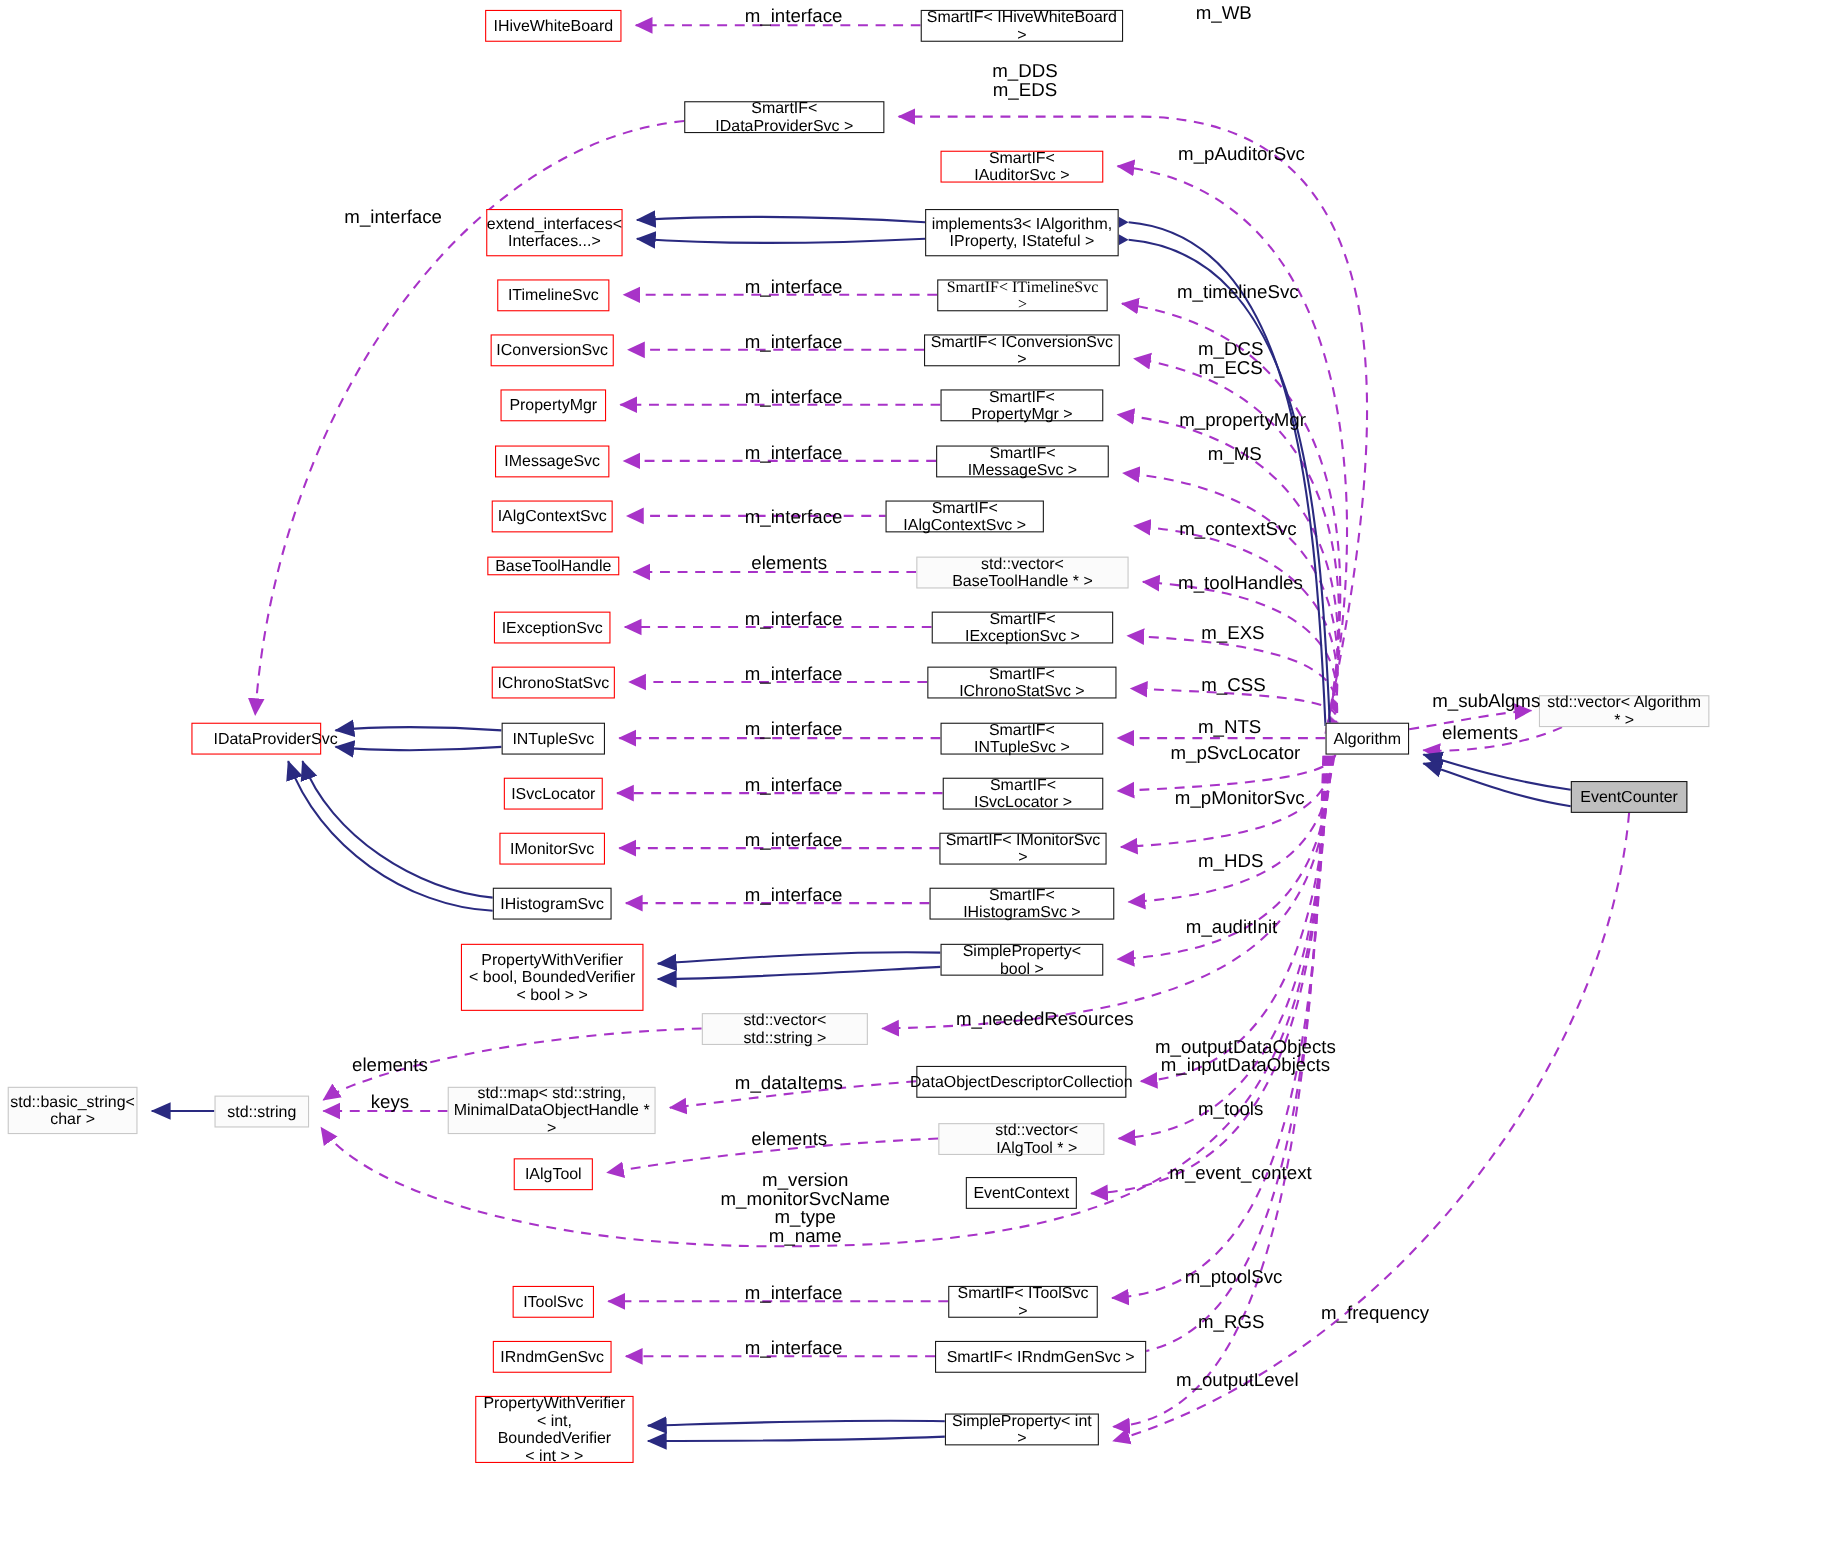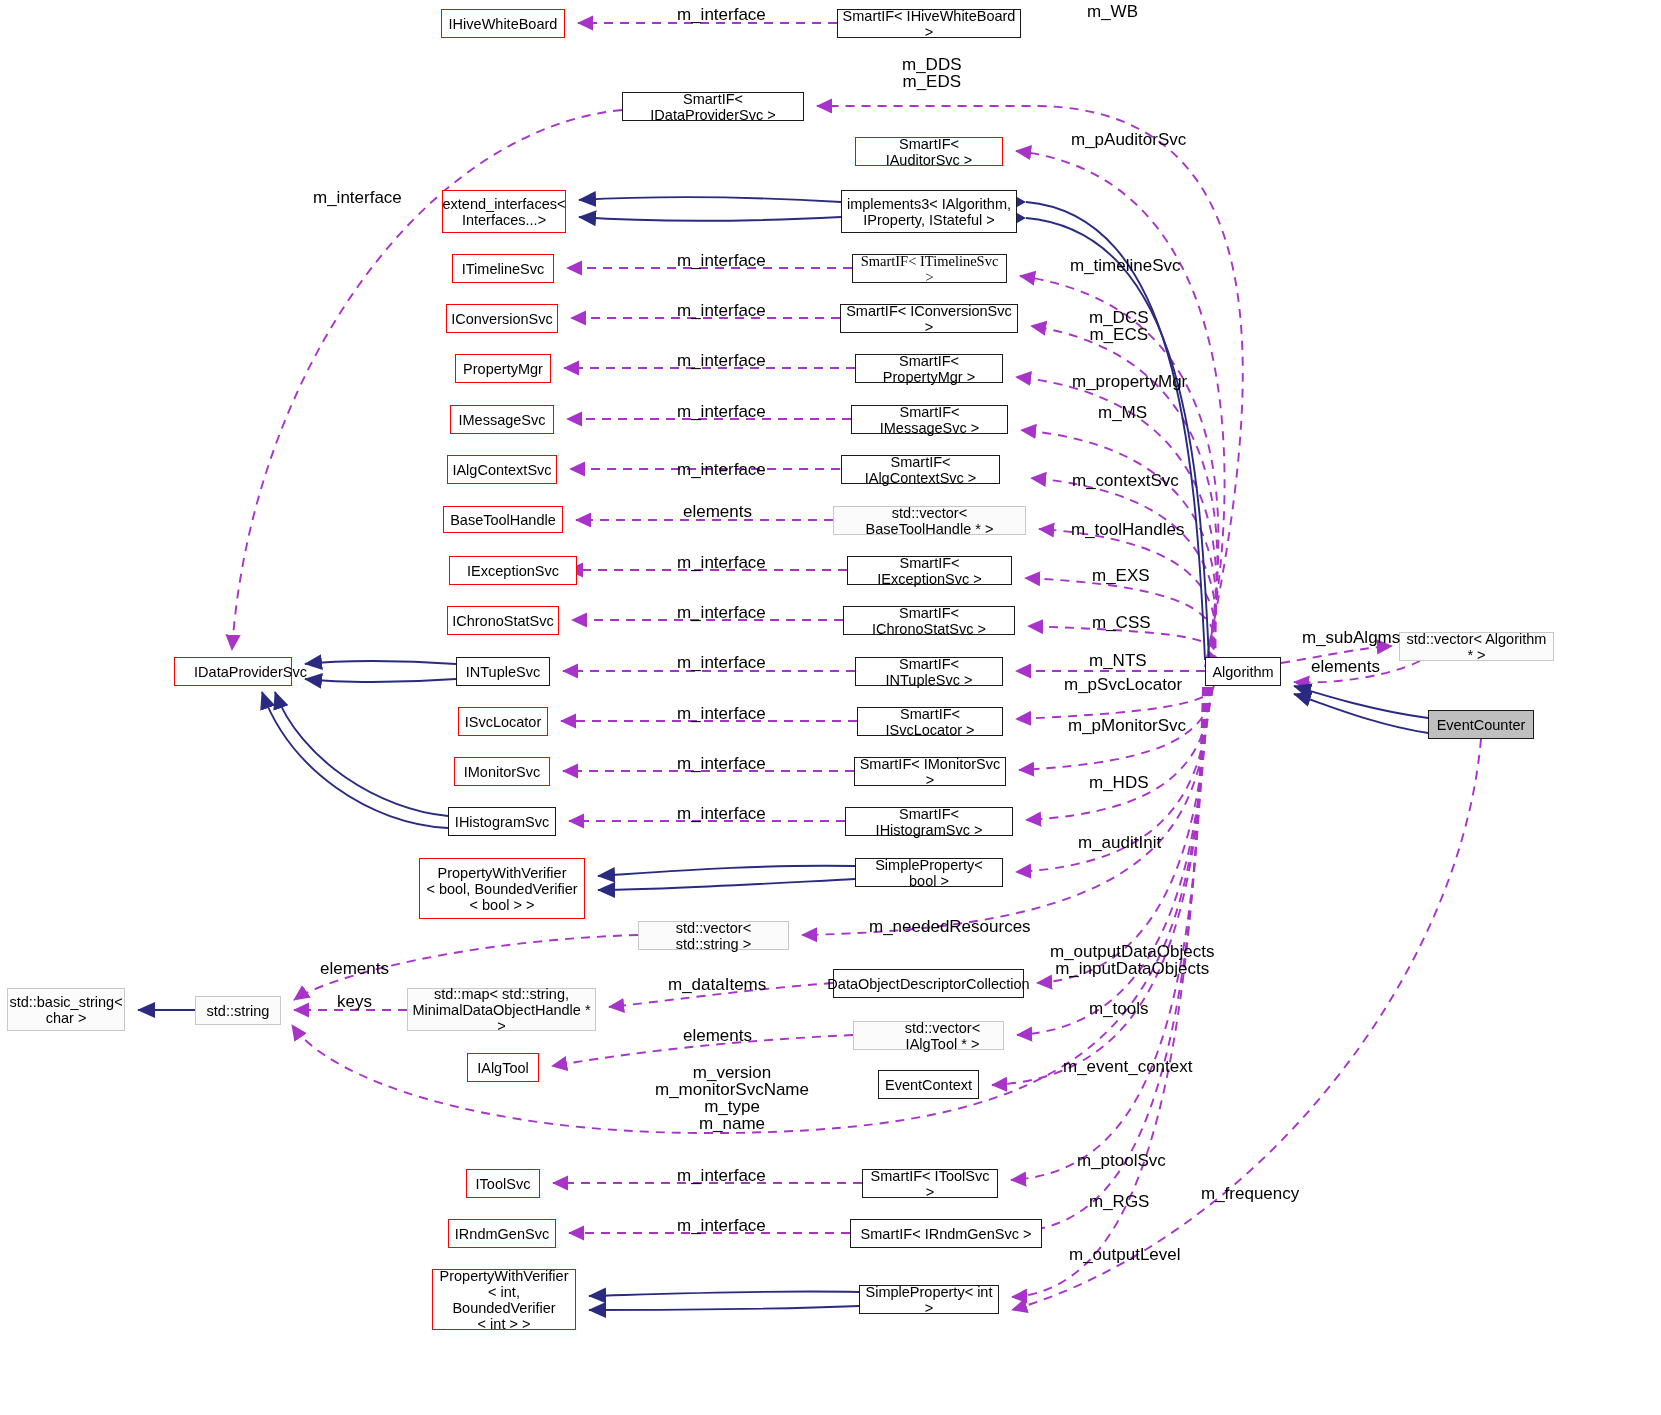--- a/index.html
+++ b/index.html
@@ -176,24 +176,24 @@
 IProperty, IStateful &gt;</div>
   <div class="node b-red" style="left:452px;top:254px;width:102px;height:29px;">ITimelineSvc</div>
   <div class="node b-black" style="left:852px;top:254px;width:155px;height:29px;font-family:Liberation Serif, serif;">SmartIF&lt; ITimelineSvc &gt;</div>
   <div class="node b-red" style="left:446px;top:304px;width:112px;height:29px;">IConversionSvc</div>
   <div class="node b-black" style="left:840px;top:304px;width:178px;height:29px;">SmartIF&lt; IConversionSvc &gt;</div>
   <div class="node b-red" style="left:455px;top:354px;width:96px;height:29px;">PropertyMgr</div>
   <div class="node b-black" style="left:855px;top:354px;width:148px;height:29px;">SmartIF&lt; PropertyMgr &gt;</div>
   <div class="node b-red" style="left:450px;top:405px;width:104px;height:29px;">IMessageSvc</div>
   <div class="node b-black" style="left:851px;top:405px;width:157px;height:29px;">SmartIF&lt; IMessageSvc &gt;</div>
   <div class="node b-red" style="left:447px;top:455px;width:110px;height:29px;">IAlgContextSvc</div>
-  <div class="node b-black" style="left:841px;top:455px;width:159px;height:29px;">SmartIF&lt; IAlgContextSvc &gt;</div>
-  <div class="node b-red" style="left:443px;top:506px;width:120px;height:27px;">BaseToolHandle</div>
+  <div class="node b-black" style="left:805px;top:455px;width:144px;height:29px;">SmartIF&lt; IAlgContextSvc &gt;</div>
+  <div class="node b-red" style="left:443px;top:506px;width:120px;height:17px;">BaseToolHandle</div>
   <div class="node b-grey" style="left:833px;top:506px;width:193px;height:29px;">std::vector&lt; BaseToolHandle * &gt;</div>
-  <div class="node b-red" style="left:449px;top:556px;width:128px;height:29px;">IExceptionSvc</div>
+  <div class="node b-red" style="left:449px;top:556px;width:106px;height:29px;">IExceptionSvc</div>
   <div class="node b-black" style="left:847px;top:556px;width:165px;height:29px;">SmartIF&lt; IExceptionSvc &gt;</div>
   <div class="node b-red" style="left:447px;top:606px;width:112px;height:29px;">IChronoStatSvc</div>
   <div class="node b-black" style="left:843px;top:606px;width:172px;height:29px;">SmartIF&lt; IChronoStatSvc &gt;</div>
   <div class="node b-red" style="left:174px;top:657px;width:118px;height:29px;padding-left:39px;">IDataProviderSvc</div>
   <div class="node b-black" style="left:456px;top:657px;width:94px;height:29px;">INTupleSvc</div>
   <div class="node b-black" style="left:855px;top:657px;width:148px;height:29px;">SmartIF&lt; INTupleSvc &gt;</div>
   <div class="node b-red" style="left:458px;top:707px;width:90px;height:29px;">ISvcLocator</div>
   <div class="node b-black" style="left:857px;top:707px;width:146px;height:29px;">SmartIF&lt; ISvcLocator &gt;</div>
   <div class="node b-red" style="left:454px;top:757px;width:96px;height:29px;">IMonitorSvc</div>
   <div class="node b-black" style="left:854px;top:757px;width:152px;height:29px;">SmartIF&lt; IMonitorSvc &gt;</div>

